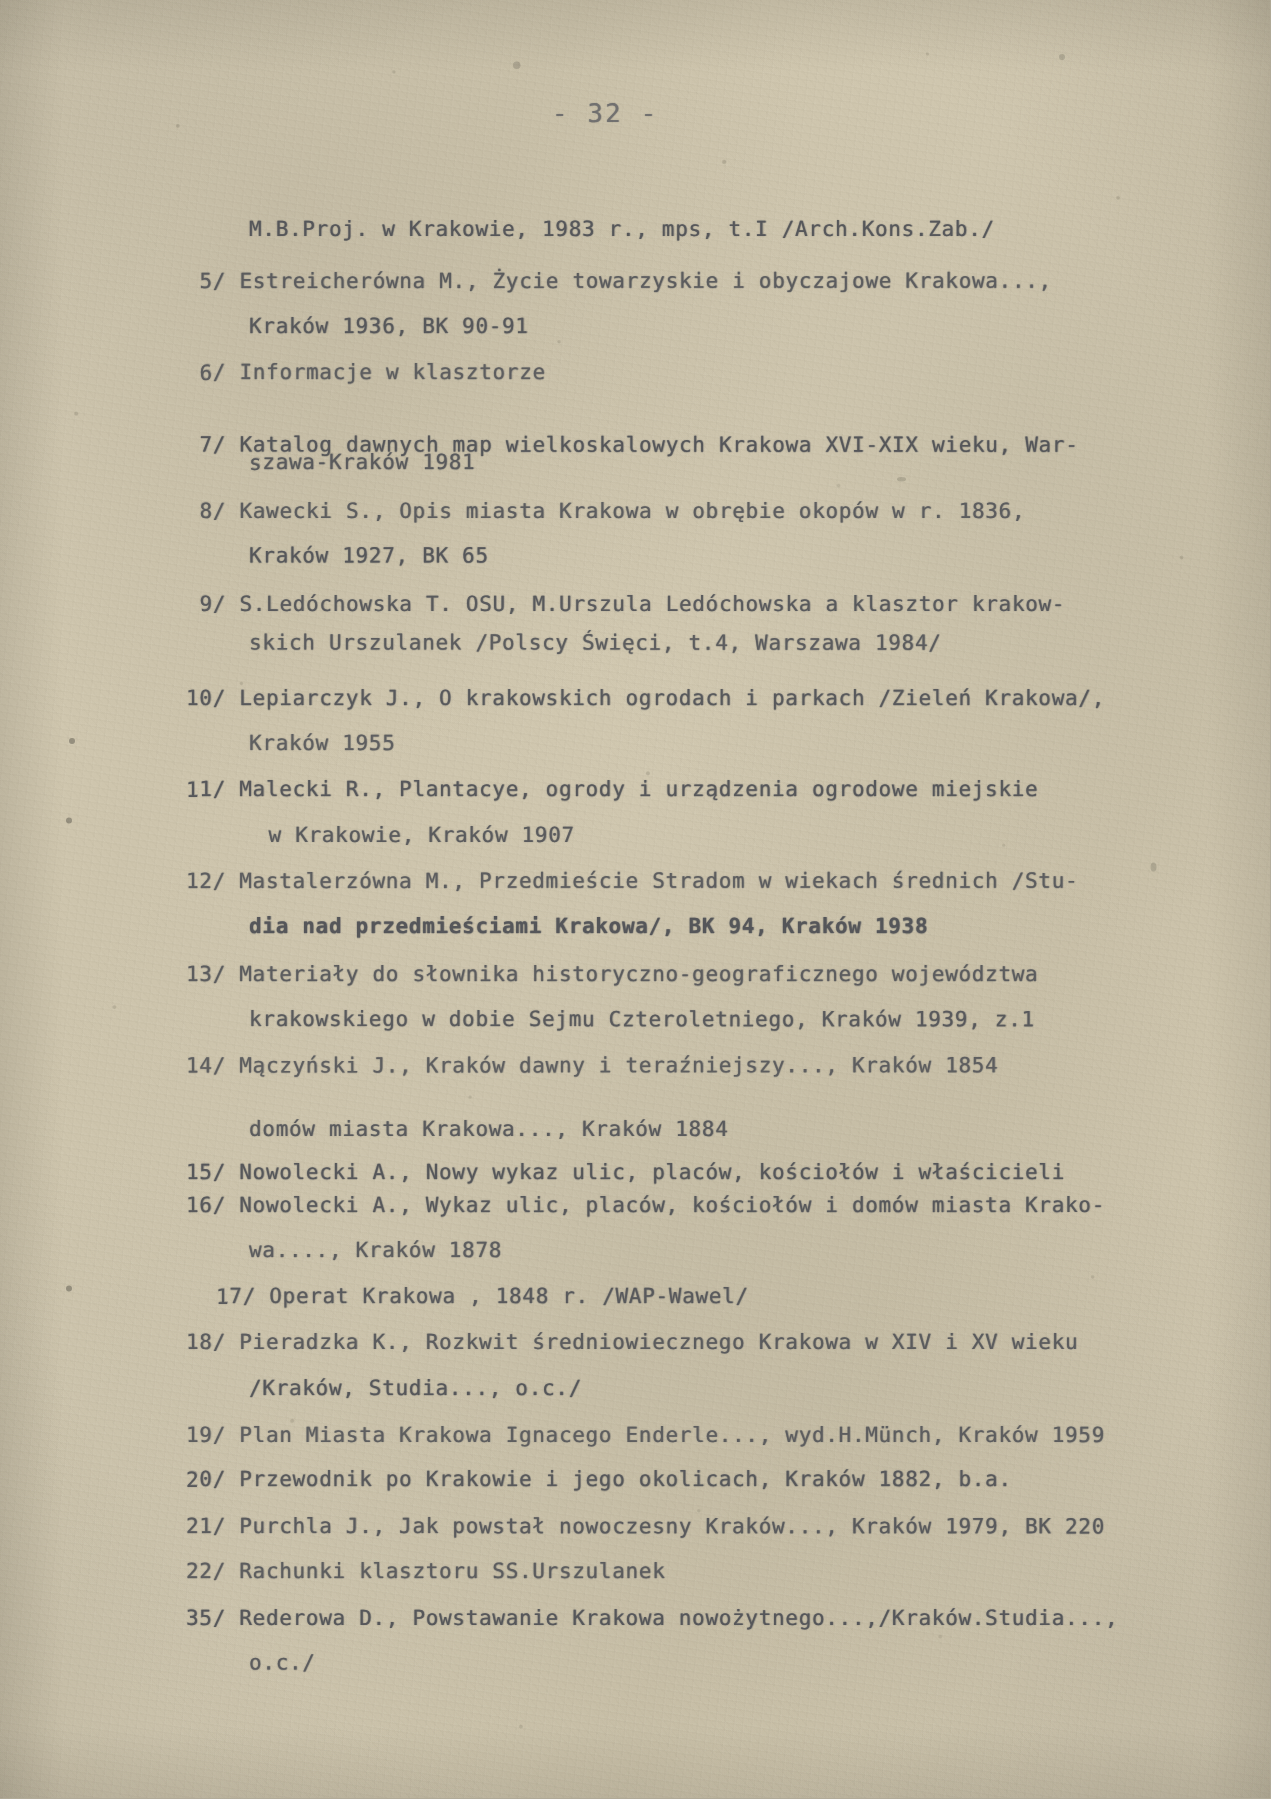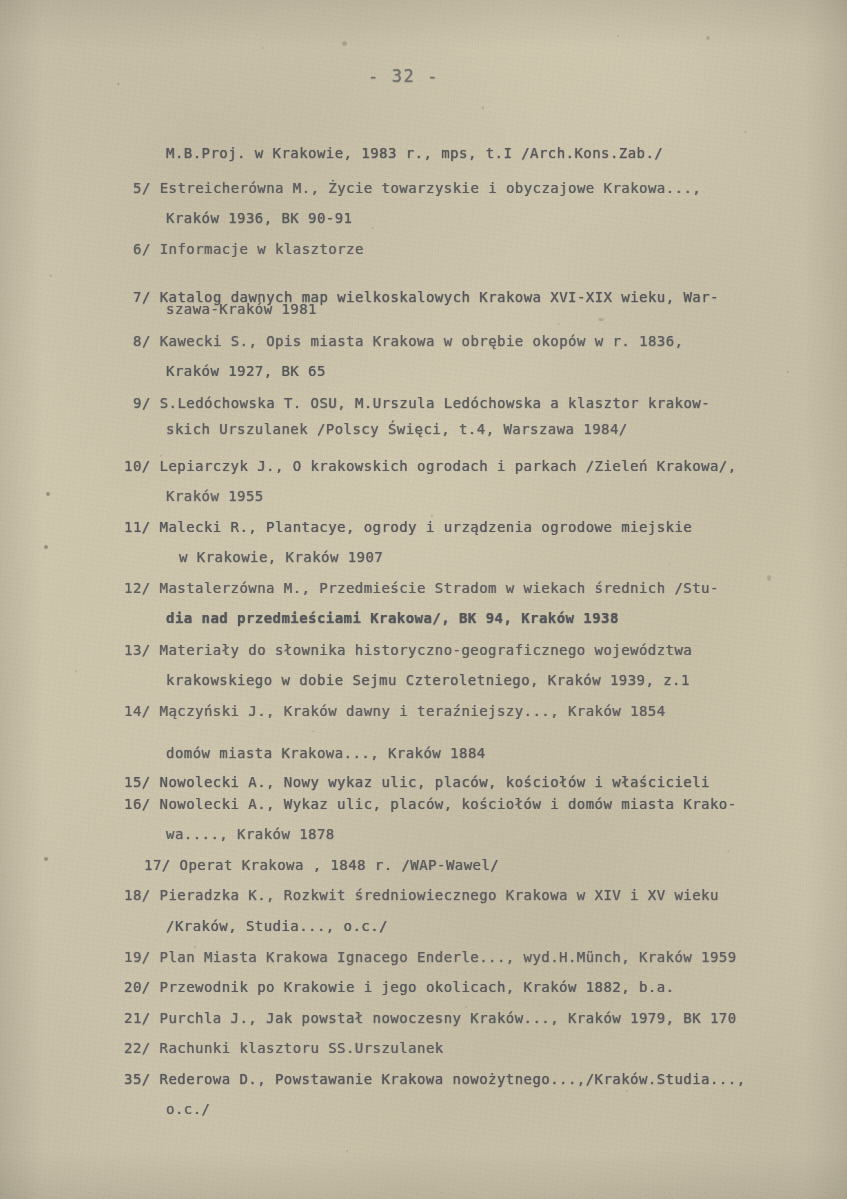--- a/index.html
+++ b/index.html
@@ -150,21 +150,21 @@
         <div class="tw entry-line" style="left: 124px; top: 704px; opacity: 0.84; transform: rotate(-0.01925deg);">14/ Mączyński J., Kraków dawny i teraźniejszy..., Kraków 1854</div>
         <div class="tw entry-line" style="left: 124px; top: 735px; opacity: 0.9; transform: rotate(0.01375deg); margin-top: 40px;">15/ Nowolecki A., Nowy wykaz ulic, placów, kościołów i właścicieli</div>
         <div class="tw entry-line" style="left: 166px; top: 746px; opacity: 0.87; transform: rotate(0.0055deg);">domów miasta Krakowa..., Kraków 1884</div>
         <div class="tw entry-line" style="left: 124px; top: 797px; opacity: 0.89; transform: rotate(-0.0165deg);">16/ Nowolecki A., Wykaz ulic, placów, kościołów i domów miasta Krako-</div>
         <div class="tw entry-line" style="left: 166px; top: 827px; opacity: 0.85; transform: rotate(0.01925deg);">wa...., Kraków 1878</div>
         <div class="tw entry-line" style="left: 124px; top: 858px; opacity: 0.88; transform: rotate(-0.00825deg); margin-left: 20px;">17/ Operat Krakowa , 1848 r. /WAP-Wawel/</div>
         <div class="tw entry-line" style="left: 124px; top: 888px; opacity: 0.86; transform: rotate(0.011deg);">18/ Pieradzka K., Rozkwit średniowiecznego Krakowa w XIV i XV wieku</div>
         <div class="tw entry-line" style="left: 166px; top: 919px; opacity: 0.9; transform: rotate(-0.022deg);">/Kraków, Studia..., o.c./</div>
         <div class="tw entry-line" style="left: 124px; top: 950px; opacity: 0.84; transform: rotate(0.0165deg);">19/ Plan Miasta Krakowa Ignacego Enderle..., wyd.H.Münch, Kraków 1959</div>
         <div class="tw entry-line" style="left: 124px; top: 980px; opacity: 0.89; transform: rotate(-0.01375deg);">20/ Przewodnik po Krakowie i jego okolicach, Kraków 1882, b.a.</div>
-        <div class="tw entry-line" style="left: 124px; top: 1011px; opacity: 0.87; transform: rotate(0.02475deg);">21/ Purchla J., Jak powstał nowoczesny Kraków..., Kraków 1979, BK 170</div>
+        <div class="tw entry-line" style="left: 124px; top: 1011px; opacity: 0.87; transform: rotate(0.02475deg);">21/ Purchla J., Jak powstał nowoczesny Kraków..., Kraków 1979, BK 220</div>
         <div class="tw entry-line" style="left: 124px; top: 1041px; opacity: 0.85; transform: rotate(-0.0055deg);">22/ Rachunki klasztoru SS.Urszulanek</div>
         <div class="tw entry-line" style="left: 124px; top: 1072px; opacity: 0.9; transform: rotate(0.01375deg);">35/ Rederowa D., Powstawanie Krakowa nowożytnego...,/Kraków.Studia...,</div>
         <div class="tw entry-line" style="left: 166px; top: 1102px; opacity: 0.86; transform: rotate(-0.01925deg);">o.c./</div>
       </div>
   </div>
 
   <div class="mark" style="left:46px; top:492px; width:4px; height:4px;"></div>
   <div class="mark" style="left:44px; top:545px; width:4px; height:4px;"></div>
   <div class="mark" style="left:44px; top:857px; width:4px; height:4px;"></div>
   <div class="mark" style="left:342px; top:41px; width:5px; height:5px; opacity:0.55;"></div>

